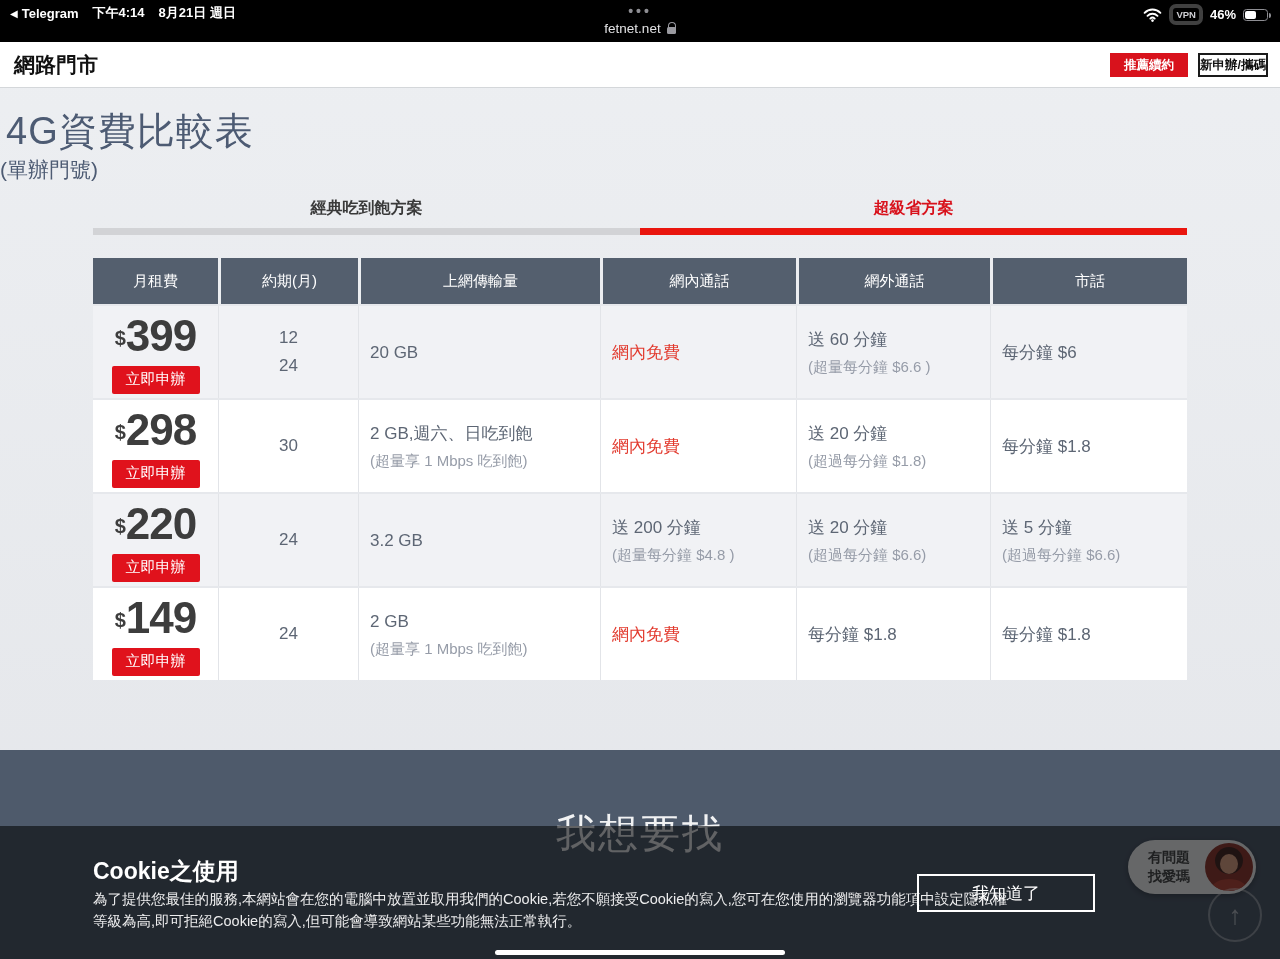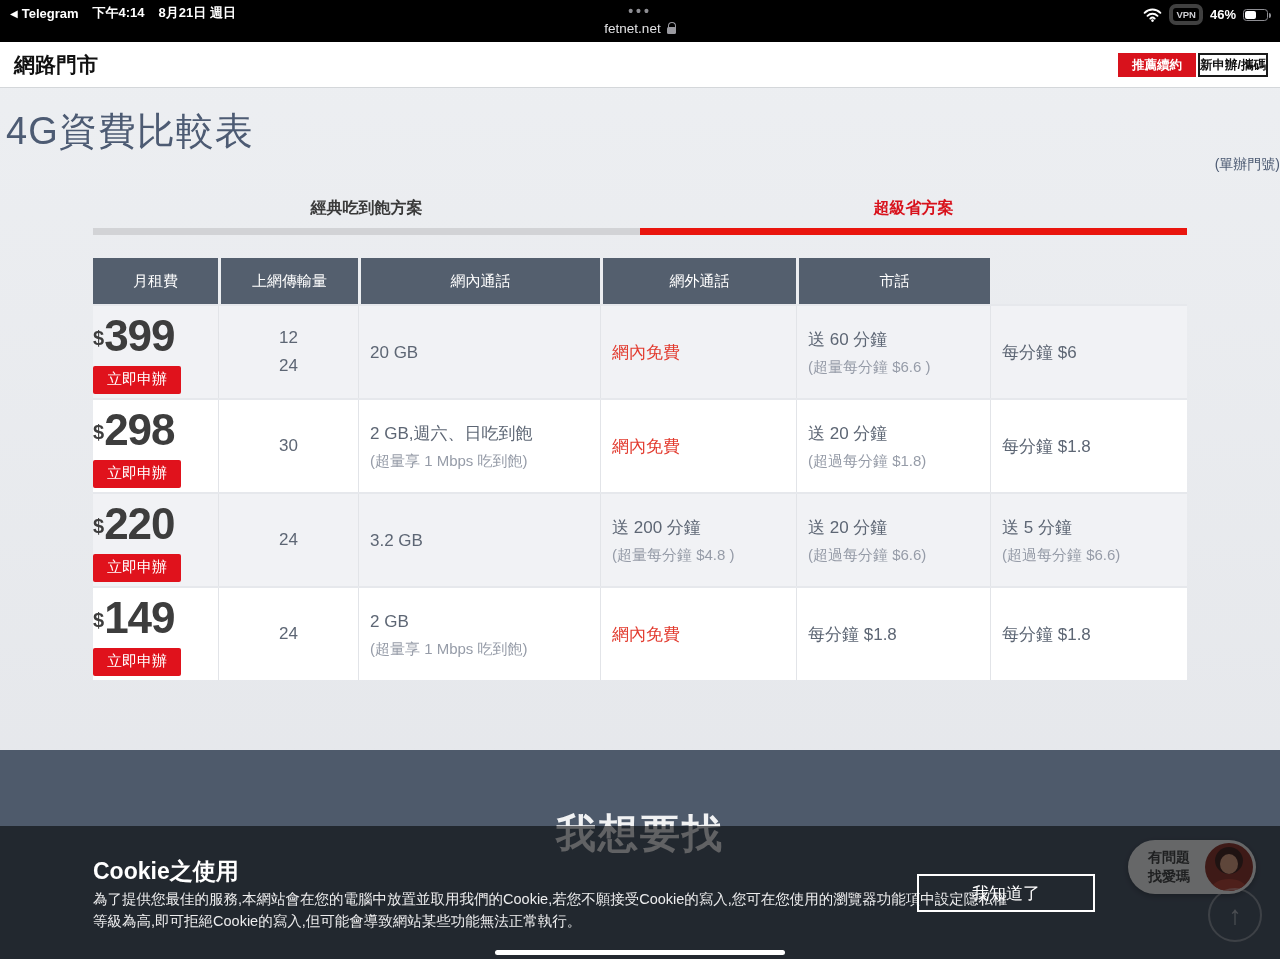--- a/index.html
+++ b/index.html
@@ -17,60 +17,60 @@
   .lock::before{content:"";position:absolute;top:-5px;left:1.5px;width:6px;height:6px;border:1.5px solid #9a9aa0;border-bottom:none;border-radius:4px 4px 0 0;}
   .sb-right{position:absolute;right:12px;top:4px;display:flex;align-items:center;gap:7px;font-size:13px;font-weight:600;}
   .vpn{border:4px solid #404040;border-radius:7px;font-size:9.5px;padding:0 3px;line-height:13px;color:#cfcfd4;font-weight:700;}
   .batt{position:relative;width:25px;height:12px;border:1px solid #8e8e93;border-radius:3.5px;}
   .batt .fill{position:absolute;left:1px;top:1px;bottom:1px;width:46%;background:#fff;border-radius:2px;}
   .batt::after{content:"";position:absolute;right:-4px;top:3px;width:2.5px;height:5px;background:#8e8e93;border-radius:0 2px 2px 0;}
 
   
   .siteheader{position:absolute;top:42px;left:0;width:1280px;height:46px;background:#fff;border-bottom:1px solid #d4d7da;z-index:9;}
   .sitetitle{position:absolute;left:14px;top:0;line-height:45px;font-size:21px;font-weight:700;color:#111;}
-  .hdr-btns{position:absolute;right:12px;top:11px;display:flex;gap:2px;}
+  .hdr-btns{position:absolute;right:12px;top:11px;display:flex;gap:10px;}
   .btn-renew{background:#d8121c;color:#fff;border:none;font-size:12.5px;font-weight:700;padding:0 14px;height:24px;cursor:pointer;}
   .btn-apply-new{background:#fff;color:#111;border:2px solid #1a1a1a;font-size:12.5px;font-weight:700;padding:0 0;height:24px;cursor:pointer;}
 
   
   .pagetitle{position:absolute;top:106px;left:0;width:100%;font-size:38px;font-weight:400;color:#4d5b73;letter-spacing:1px;margin-left:6px;}
-  .pagesub{position:absolute;top:156px;left:0;width:100%;text-align:right;font-size:14px;color:#4d5b73;}
+  .pagesub{position:absolute;top:156px;left:0;width:100%;text-align:left;font-size:21px;color:#4d5b73;}
 
   
   .tabs{position:absolute;top:198px;left:93px;width:1094px;height:40px;}
   .tab{position:absolute;top:0;width:50%;text-align:center;font-size:16px;font-weight:700;color:#3a3a3a;cursor:pointer;}
   .tab.left{left:0;} .tab.right{right:0;color:#d8121c;}
   .tabbar{position:absolute;top:30px;height:7px;width:50%;}
   .tabbar.left{left:0;background:#d2d3d6;}
   .tabbar.right{right:0;background:#e9150e;}
 
   
   .table{position:absolute;top:258px;left:93px;width:1094px;}
   .thead{display:grid;grid-template-columns:125px 140px 242px 196px 194px 197px;}
   .th{background:#545f6e;color:#fff;font-size:15px;height:46px;line-height:46px;text-align:center;}
   .th + .th{border-left:3px solid #eceef1;}
   .trow{display:grid;grid-template-columns:125px 140px 242px 196px 194px 197px;height:94px;border-top:2px solid #e6e8ec;}
   .trow.odd{background:#f1f2f5;}
   .trow.even{background:#ffffff;}
   .td{display:flex;flex-direction:column;justify-content:center;}
   .td + .td{border-left:1px solid #e2e4e8;}
-  .td-price{align-items:flex-start;gap:5px;}
+  .td-price{align-items:center;gap:5px;}
   .price{color:#3d3d3d;}
   .price .cur{font-size:20px;font-weight:700;vertical-align:6px;}
   .price .num{font-size:44px;font-weight:600;letter-spacing:-1px;}
   .btn-apply{background:#e0121c;color:#fff;border:none;width:88px;height:28px;font-size:15px;cursor:pointer;border-radius:2px;}
   .td-term{align-items:center;font-size:17px;color:#5d6674;line-height:28px;white-space:pre-line;text-align:center;}
   .td-left{padding-left:11px;gap:8px;}
   .cell-main{font-size:17px;color:#5d6674;line-height:21px;}
   .cell-main.free{color:#e23a2e;font-weight:500;}
   .cell-sub{font-size:15px;color:#969ca8;line-height:18px;}
 
   
   .footer{position:absolute;top:750px;left:0;width:1280px;height:209px;background:#4e5a6b;}
-  .footer-title{position:absolute;top:56px;left:0;width:100%;text-align:center;font-size:40px;font-weight:700;color:rgba(255,255,255,0.92);letter-spacing:2px;}
+  .footer-title{position:absolute;top:56px;left:0;width:100%;text-align:center;font-size:40px;font-weight:400;color:rgba(255,255,255,0.92);letter-spacing:2px;}
   .chips{position:absolute;top:143px;left:0;width:100%;display:flex;justify-content:center;gap:26px;}
   .chip{height:44px;line-height:44px;padding:0 36px;border-radius:24px;background:rgba(255,255,255,0.12);color:rgba(255,255,255,0.55);font-size:17px;white-space:nowrap;cursor:pointer;}
 
   
   .chat{position:absolute;right:24px;top:812px;width:128px;height:54px;background:#fff;border-radius:27px;box-shadow:0 2px 6px rgba(0,0,0,.3);cursor:pointer;margin-top:28px;}
   .chat-text{position:absolute;left:20px;top:8px;font-size:14px;font-weight:700;color:#444;line-height:19px;}
   .avatar{position:absolute;right:3px;top:3px;width:48px;height:48px;border-radius:50%;background:#96352b;overflow:hidden;}
   .avatar .hair{position:absolute;top:4px;left:10px;width:28px;height:27px;border-radius:50%;background:#46241f;}
   .avatar .face{position:absolute;top:11px;left:15px;width:18px;height:20px;border-radius:50%;background:#eaa987;}
   .avatar .bodyshape{position:absolute;bottom:-7px;left:7px;width:34px;height:19px;border-radius:50%;background:#c14536;}
@@ -138,20 +138,21 @@
   <div class="tabs">
     <div class="tab left">經典吃到飽方案</div>
     <div class="tab right">超級省方案</div>
     <div class="tabbar left"></div>
     <div class="tabbar right"></div>
   </div>
 
   <div class="table">
     <div class="thead">
       <div class="th">月租費</div>
+      <div class="th">約期(月)</div>
       <div class="th">上網傳輸量</div>
       <div class="th">網內通話</div>
       <div class="th">網外通話</div>
       <div class="th">市話</div>
     </div>
 
     <div class="trow odd">
       <div class="td td-price">
         <div class="price"><span class="cur">$</span><span class="num">399</span></div>
         <button class="btn-apply">立即申辦</button>

